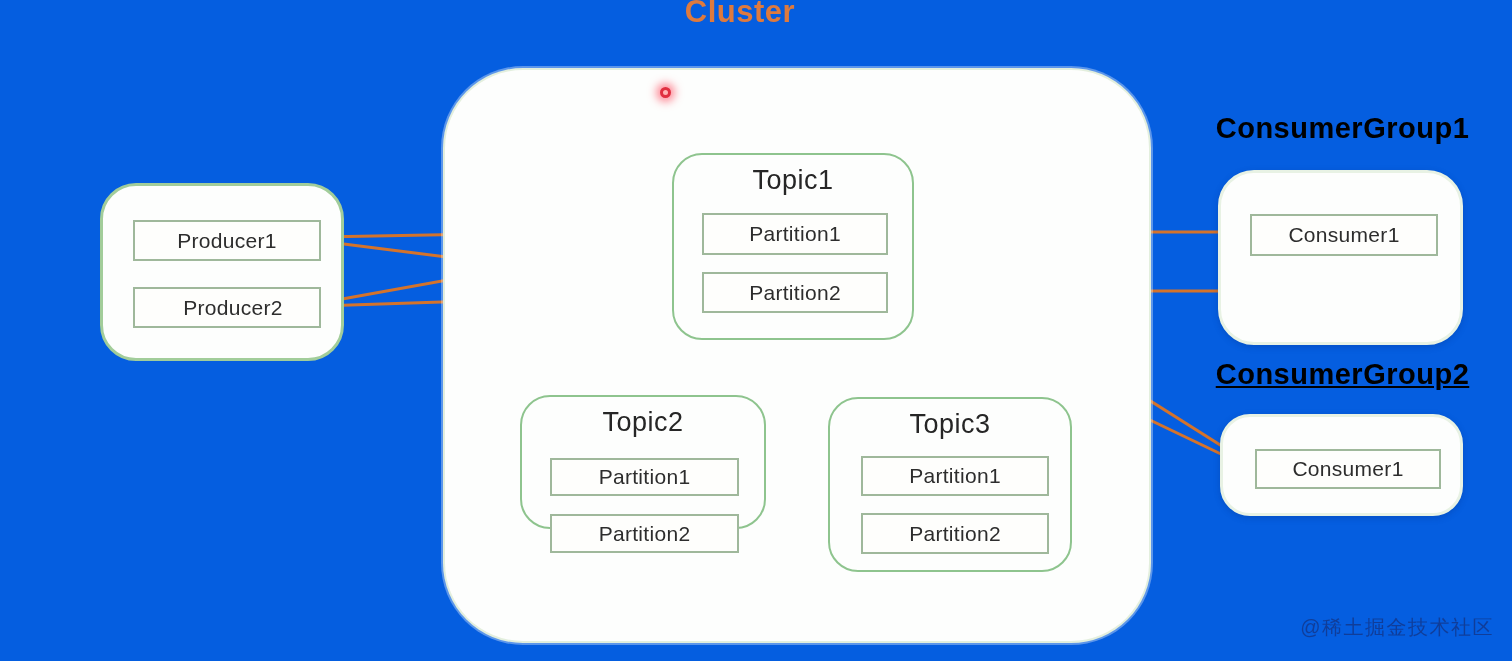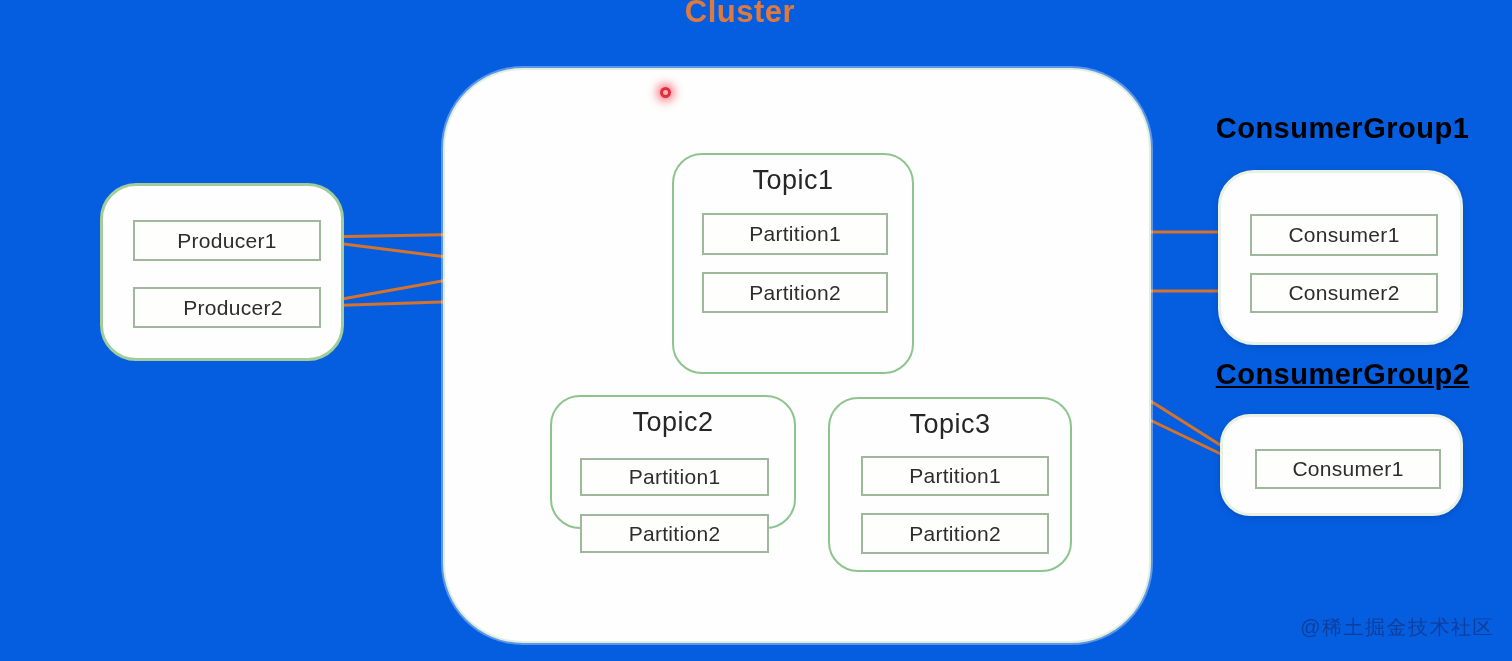--- a/index.html
+++ b/index.html
@@ -14,22 +14,22 @@
     position:absolute;background:#fdfefd;border:2px solid rgba(190,220,180,.85);
     box-sizing:border-box;
   }
   .cluster-box{
     left:443px;top:68px;width:708px;height:575px;border-radius:80px;
     border:2px solid rgba(205,225,195,.55);
     box-shadow:0 0 0 2px rgba(255,255,255,.35);
   }
   .producers-box{left:100px;top:183px;width:244px;height:178px;border-radius:36px;border:3px solid #a2cd9a;}
   .topic-box{border-radius:30px;border:2px solid #8ec48e;}
-  .topic1-box{left:672px;top:153px;width:242px;height:221px;}
-  .topic2-box{left:550px;top:395px;width:246px;height:134px;}
+  .topic1-box{left:672px;top:153px;width:242px;height:187px;}
+  .topic2-box{left:520px;top:395px;width:246px;height:134px;}
   .topic3-box{left:828px;top:397px;width:244px;height:175px;}
   .cg-box{border-radius:36px;border:3px solid #e8f2e4;box-shadow:0 2px 6px rgba(0,40,120,.25);text-align:right;}
   .cg1-box{left:1218px;top:170px;width:245px;height:175px;}
   .cg2-box{left:1220px;top:414px;width:243px;height:102px;border-radius:30px;}
   
   .node{
     position:absolute;background:#fefefc;border:2px solid #9fb89b;
     box-sizing:border-box;display:flex;align-items:center;justify-content:center;
     font-size:21px;color:#2d2d2d;letter-spacing:.3px;
   }
@@ -104,21 +104,20 @@
 
 <div class="panel topic-box topic3-box">
   <div class="topic-title">Topic3</div>
   <div class="node" style="left:31px;top:57px;width:188px;height:40px;">Partition1</div>
   <div class="node" style="left:31px;top:114px;width:188px;height:41px;">Partition2</div>
 </div>
 
 <div class="group-label cg1-label">ConsumerGroup1</div>
 <div class="panel cg-box cg1-box">
   <div class="node" style="left:29px;top:41px;width:188px;height:42px;">Consumer1</div>
-  <div class="node" style="left:29px;top:100px;width:188px;height:40px;">Consumer2</div>
 </div>
 
 <div class="group-label cg2-label">ConsumerGroup2</div>
 <div class="panel cg-box cg2-box">
   <div class="node" style="left:32px;top:32px;width:186px;height:40px;">Consumer1</div>
 </div>
 
 <div class="abs watermark">@稀土掘金技术社区</div>
 
 </body></html>

